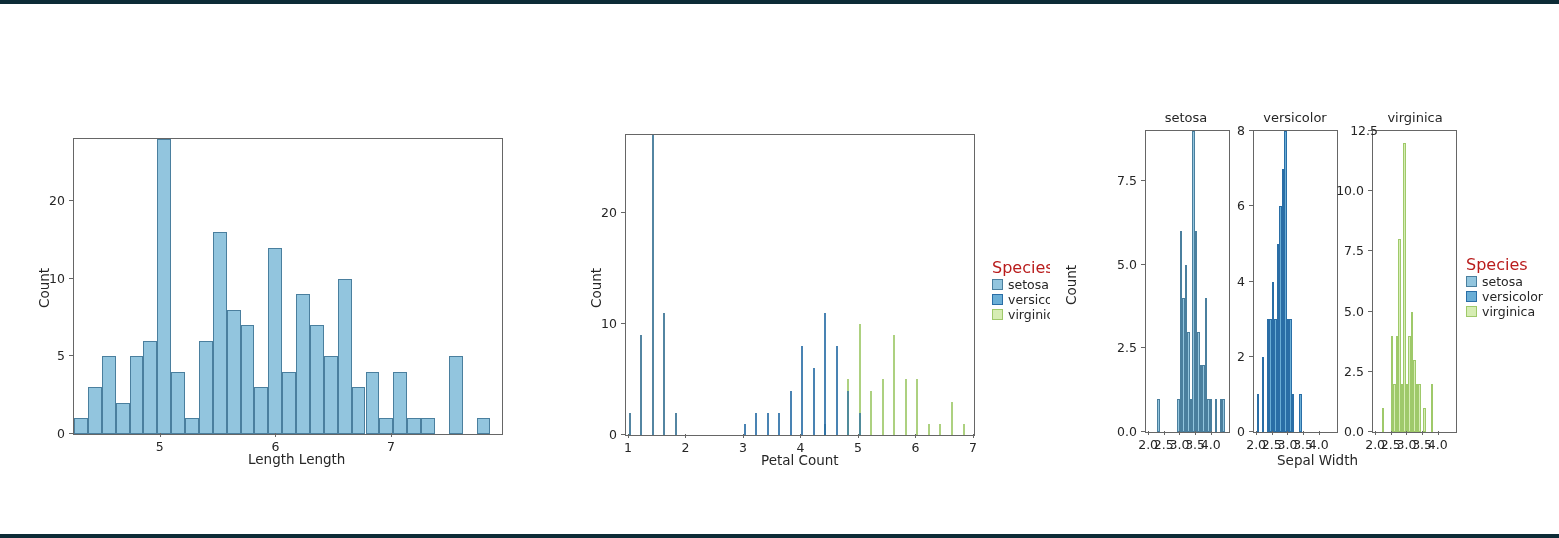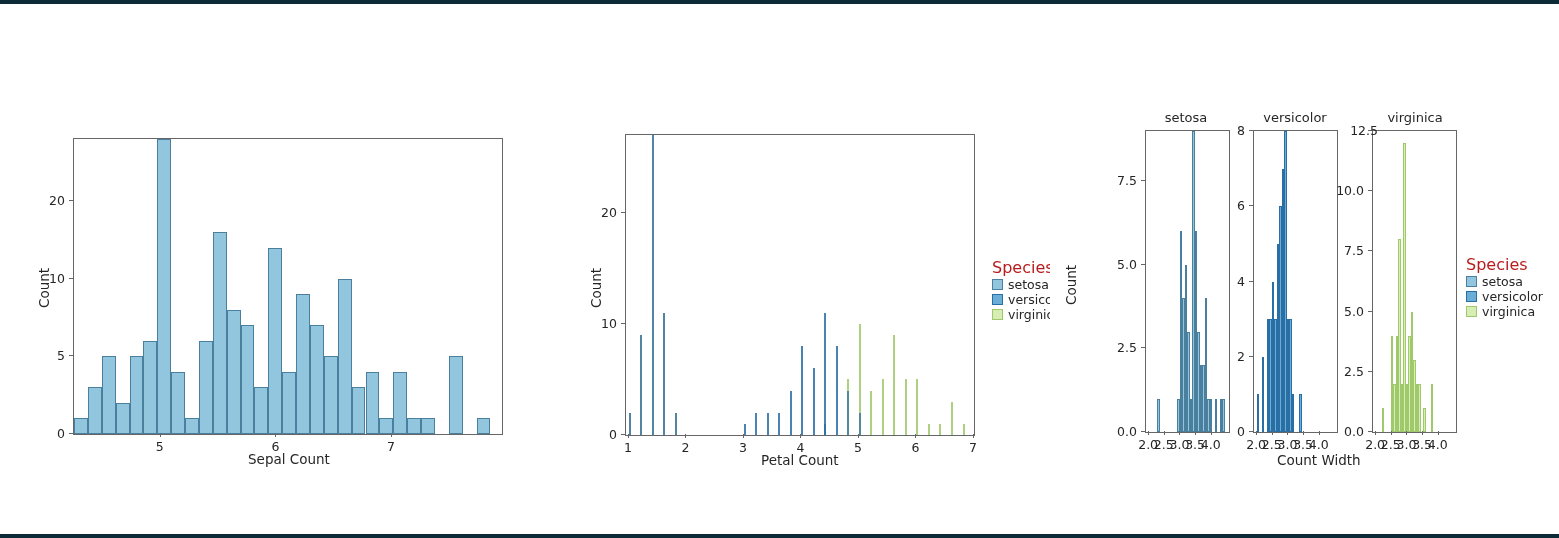--- a/index.html
+++ b/index.html
@@ -116,21 +116,21 @@
         <div class="tick-label" style="left: 391.108px; top: 439px; transform: translateX(-50%);">7</div>
         <div class="tick-mark" style="left: 69px; top: 433px; width: 4px; height: 1px;"></div>
         <div class="tick-label" style="left: 65px; top: 433px; transform: translate(-100%, -50%);">0</div>
         <div class="tick-mark" style="left: 69px; top: 355.368px; width: 4px; height: 1px;"></div>
         <div class="tick-label" style="left: 65px; top: 355.368px; transform: translate(-100%, -50%);">5</div>
         <div class="tick-mark" style="left: 69px; top: 277.737px; width: 4px; height: 1px;"></div>
         <div class="tick-label" style="left: 65px; top: 277.737px; transform: translate(-100%, -50%);">10</div>
         <div class="tick-mark" style="left: 69px; top: 200.105px; width: 4px; height: 1px;"></div>
         <div class="tick-label" style="left: 65px; top: 200.105px; transform: translate(-100%, -50%);">20</div>
       </div>
-    <div class="axis-title" style="left:248px;top:451px;">Sepal Count</div>
+    <div class="axis-title" style="left:248px;top:451px;">Length Length</div>
     <div class="axis-title ylabel" style="left:36px;top:308px;">Count</div>
   </div>
 
   <div class="fig" style="left:560px;top:0px;width:500px;height:500px;">
     <div class="plot-area" id="plot2" style="left:65px;top:134px;width:350px;height:302px;">
       <div class="bars" id="bars2">
           <div class="bar" style="left: 2.88px; height: 22.22px; background: rgb(146, 197, 222); border: 1px solid rgb(74, 127, 158); opacity: 0.95;"></div>
           <div class="bar" style="left: 14.38px; height: 100px; background: rgb(146, 197, 222); border: 1px solid rgb(74, 127, 158); opacity: 0.95;"></div>
           <div class="bar" style="left: 25.88px; height: 300px; background: rgb(146, 197, 222); border: 1px solid rgb(74, 127, 158); opacity: 0.95;"></div>
           <div class="bar" style="left: 37.39px; height: 122.22px; background: rgb(146, 197, 222); border: 1px solid rgb(74, 127, 158); opacity: 0.95;"></div>
@@ -200,21 +200,21 @@
         <span class="legend-swatch" style="background:#d6edb3;border:1.2px solid #9fc96a;"></span>
         <span class="legend-text">virginica</span>
       </div>
     </div>
   </div>
 
   <div class="fig" style="left:1050px;top:0px;width:509px;height:500px;">
 
     <div class="axis-title ylabel" style="left:13px;top:305px;">Count</div>
 
-    <div class="axis-title" style="left:227px;top:452px;">Count Width</div>
+    <div class="axis-title" style="left:227px;top:452px;">Sepal Width</div>
 
     <div class="panel-title" style="left:96px;top:110px;width:80px;">setosa</div>
     <div class="plot-area" id="plot3" style="left:95px;top:130px;width:85px;height:303px;">
       <div class="bars" id="bars3">
           <div class="bar" style="left: 11.28px; width: 2.51px; height: 33.44px; background: rgb(146, 197, 222); border: 1px solid rgb(74, 127, 158);"></div>
           <div class="bar" style="left: 31.32px; width: 2.51px; height: 33.44px; background: rgb(146, 197, 222); border: 1px solid rgb(74, 127, 158);"></div>
           <div class="bar" style="left: 33.83px; width: 2.51px; height: 200.67px; background: rgb(146, 197, 222); border: 1px solid rgb(74, 127, 158);"></div>
           <div class="bar" style="left: 36.33px; width: 2.51px; height: 133.78px; background: rgb(146, 197, 222); border: 1px solid rgb(74, 127, 158);"></div>
           <div class="bar" style="left: 38.84px; width: 2.51px; height: 167.22px; background: rgb(146, 197, 222); border: 1px solid rgb(74, 127, 158);"></div>
           <div class="bar" style="left: 41.34px; width: 2.51px; height: 100.33px; background: rgb(146, 197, 222); border: 1px solid rgb(74, 127, 158);"></div>

